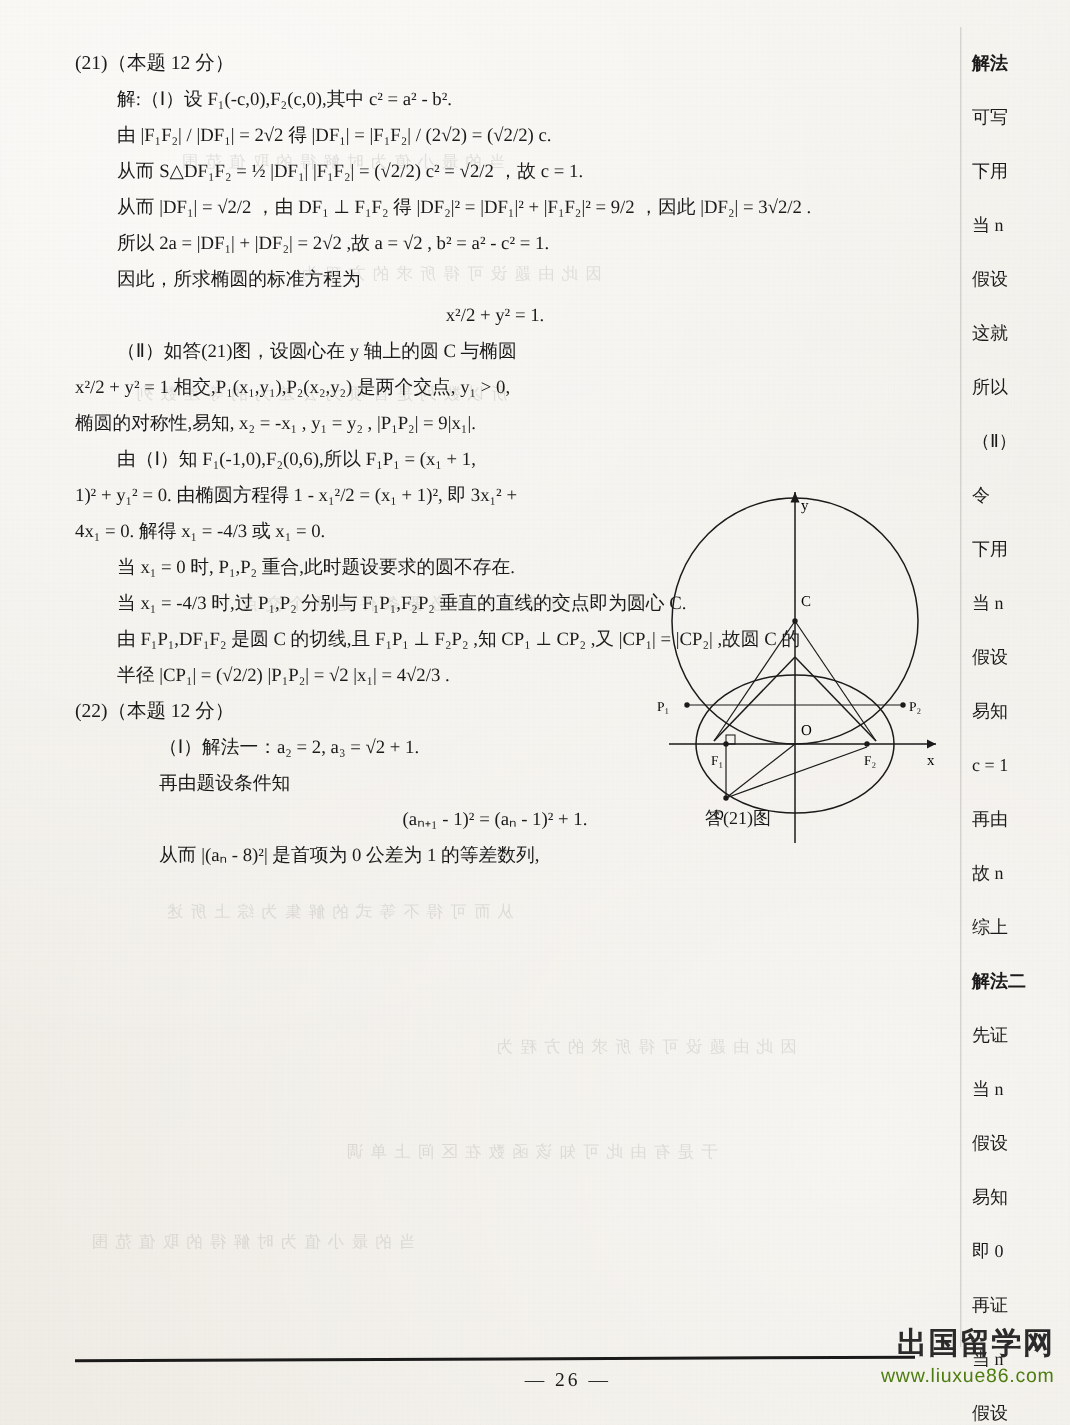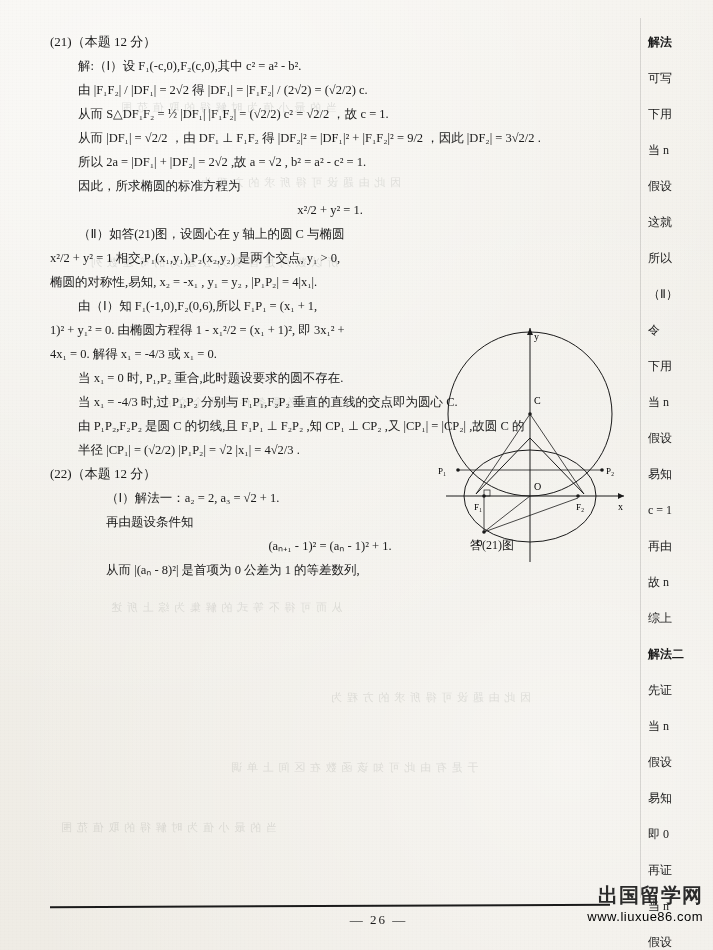--- a/index.html
+++ b/index.html
@@ -93,21 +93,21 @@
   }
   
   .wm{
     position:absolute;right:10px;bottom:26px;text-align:right;
   }
   .wm .wm1{
     font-size:20px;color:#2b2b2b;font-weight:bold;letter-spacing:1px;
     font-family:"Liberation Sans",sans-serif;
   }
   .wm .wm2{
-    font-size:13px;color:#000000;letter-spacing:.5px;
+    font-size:13px;color:#4d7c0f;letter-spacing:.5px;
     font-family:"Liberation Sans",sans-serif;
   }
 </style>
 </head>
 <body>
 
 <div class="paper"></div>
 
 <div class="content">
 
@@ -127,27 +127,27 @@
     <div class="line hdr">(21)（本题 12 分）</div>
     <div class="line ind1">解:（Ⅰ）设 F₁(-c,0),F₂(c,0),其中 c² = a² - b².</div>
     <div class="line ind1">由 |F₁F₂| / |DF₁| = 2√2 得 |DF₁| = |F₁F₂| / (2√2) = (√2/2) c.</div>
     <div class="line ind1">从而 S△DF₁F₂ = ½ |DF₁| |F₁F₂| = (√2/2) c² = √2/2 ，故 c = 1.</div>
     <div class="line ind1">从而 |DF₁| = √2/2 ，由 DF₁ ⊥ F₁F₂ 得 |DF₂|² = |DF₁|² + |F₁F₂|² = 9/2 ，因此 |DF₂| = 3√2/2 .</div>
     <div class="line ind1">所以 2a = |DF₁| + |DF₂| = 2√2 ,故 a = √2 , b² = a² - c² = 1.</div>
     <div class="line ind1">因此，所求椭圆的标准方程为</div>
     <div class="line center">x²/2 + y² = 1.</div>
     <div class="line ind1">（Ⅱ）如答(21)图，设圆心在 y 轴上的圆 C 与椭圆</div>
     <div class="line">x²/2 + y² = 1 相交,P₁(x₁,y₁),P₂(x₂,y₂) 是两个交点, y₁ &gt; 0,</div>
-    <div class="line">椭圆的对称性,易知, x₂ = -x₁ , y₁ = y₂ , |P₁P₂| = 4|x₁|.</div>
+    <div class="line">椭圆的对称性,易知, x₂ = -x₁ , y₁ = y₂ , |P₁P₂| = 9|x₁|.</div>
     <div class="line ind1">由（Ⅰ）知 F₁(-1,0),F₂(0,6),所以 F₁P₁ = (x₁ + 1,</div>
     <div class="line">1)² + y₁² = 0. 由椭圆方程得 1 - x₁²/2 = (x₁ + 1)², 即 3x₁² +</div>
     <div class="line">4x₁ = 0. 解得 x₁ = -4/3 或 x₁ = 0.</div>
     <div class="line ind1">当 x₁ = 0 时, P₁,P₂ 重合,此时题设要求的圆不存在.</div>
     <div class="line ind1">当 x₁ = -4/3 时,过 P₁,P₂ 分别与 F₁P₁,F₂P₂ 垂直的直线的交点即为圆心 C.</div>
-    <div class="line ind1">由 P₁P₂,F₂P₂ 是圆 C 的切线,且 F₁P₁ ⊥ F₂P₂ ,知 CP₁ ⊥ CP₂ ,又 |CP₁| = |CP₂| ,故圆 C 的</div>
+    <div class="line ind1">由 F₁P₁,DF₁F₂ 是圆 C 的切线,且 F₁P₁ ⊥ F₂P₂ ,知 CP₁ ⊥ CP₂ ,又 |CP₁| = |CP₂| ,故圆 C 的</div>
     <div class="line ind1">半径 |CP₁| = (√2/2) |P₁P₂| = √2 |x₁| = 4√2/3 .</div>
     <div class="line hdr">(22)（本题 12 分）</div>
     <div class="line ind2">（Ⅰ）解法一：a₂ = 2, a₃ = √2 + 1.</div>
     <div class="line ind2">再由题设条件知</div>
     <div class="line center">(aₙ₊₁ - 1)² = (aₙ - 1)² + 1.</div>
     <div class="line ind2">从而 |(aₙ - 8)²| 是首项为 0 公差为 1 的等差数列,</div>
   </div>
 
   <div class="figwrap">
     <svg width="214" height="260" viewBox="0 0 214 260">

